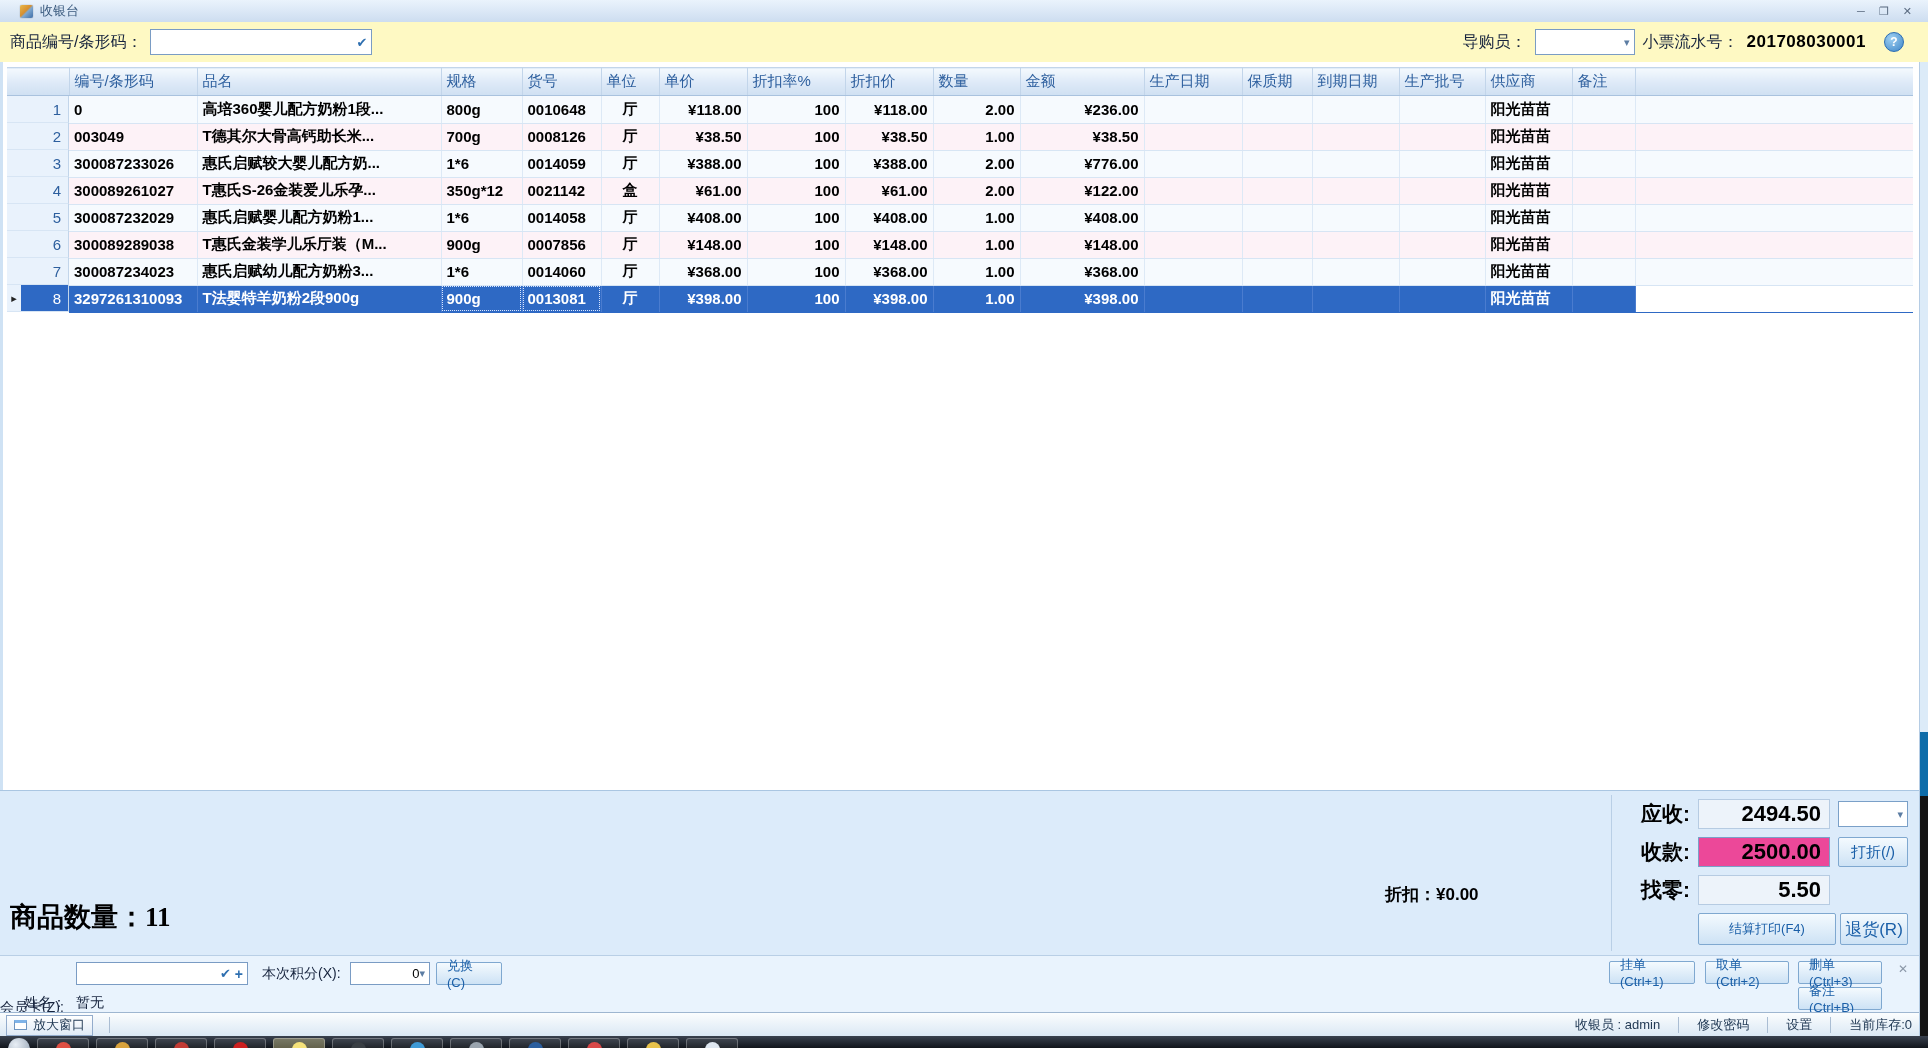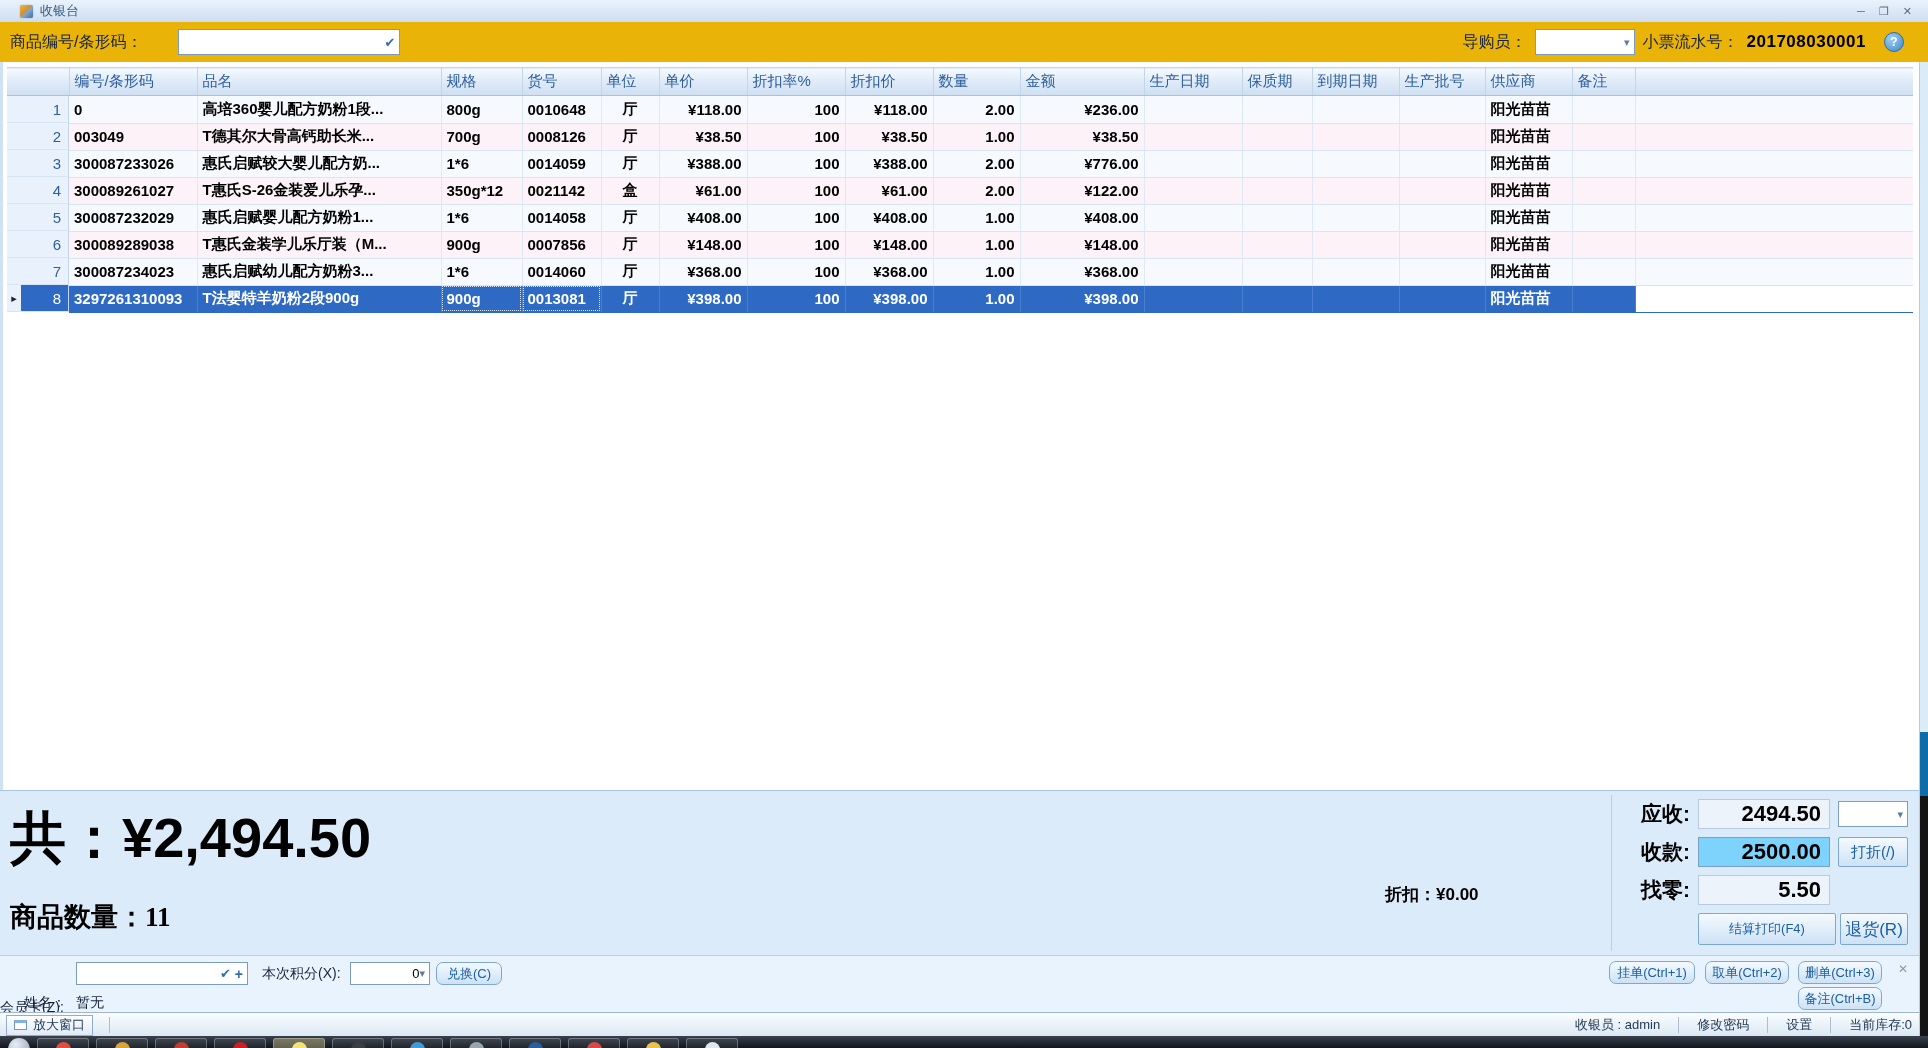--- a/index.html
+++ b/index.html
@@ -14,22 +14,22 @@
   .titlebar{top:0;height:22px;background:linear-gradient(#eaf3fc,#cdddf0);
     border-bottom:1px solid #a9c3de;display:flex;align-items:center;padding:0 16px;}
   .app-icon{width:13px;height:13px;margin:0 7px 0 4px;border-radius:2px;
     background:linear-gradient(135deg,#e8b84b 0%,#d78f2f 45%,#7fa8d0 55%,#3e6ea8 100%);
     box-shadow:0 0 1px #666;}
   .title-text{font-size:13px;color:#3a5a7e;}
   .win-controls{margin-left:auto;display:flex;gap:14px;align-items:center;}
   .win-btn{font-size:11px;color:#5a6b80;line-height:14px;cursor:default;}
 
   
-  .toolbar{top:22px;height:40px;background:#eab308;border-bottom:1px solid #c2d6ec;
-    display:flex;align-items:center;padding:0 10px;font-size:16px;color:#16233d;gap:28px;}
+  .toolbar{top:22px;height:40px;background:#fef9c3;border-bottom:1px solid #c2d6ec;
+    display:flex;align-items:center;padding:0 10px;font-size:16px;color:#16233d;}
   .combo{background:#fff;border:1px solid #7a9cc4;height:26px;display:flex;align-items:center;
     padding:0 4px;box-sizing:border-box;}
   .combo .val{flex:1;font-size:14px;color:#000;}
   .barcode-combo{width:222px;margin-left:8px;}
   .check-glyph{color:#2e6fb0;font-size:13px;font-weight:bold;}
   .caret-glyph{color:#5c7da3;font-size:11px;}
   .toolbar-right{margin-left:auto;display:flex;align-items:center;gap:8px;}
   .guide-combo{width:100px;}
   .receipt-no{font-size:17px;font-weight:bold;color:#000;margin-right:10px;letter-spacing:.5px;}
   .help-icon{width:18px;height:18px;border-radius:50%;border:1px solid #2a6db4;
@@ -70,40 +70,40 @@
   .total{left:10px;top:10px;font-size:56px;font-weight:800;color:#000;position:absolute;white-space:nowrap;}
   .total span{position:static;}
   .qty-line{left:10px;top:108px;font-size:27px;font-weight:800;color:#000;position:absolute;font-family:Liberation Serif, serif;}
   .qty-line span{position:static;}
   .discount-note{left:1385px;top:92px;font-size:17px;font-weight:bold;color:#000;position:absolute;text-align:center;}
   .discount-note span{position:static;}
   .v-divider{left:1611px;top:4px;height:156px;width:1px;background:#b9cfe6;}
   .pay-label{left:1618px;width:72px;text-align:right;font-size:21px;font-weight:800;color:#000;line-height:30px;}
   .pay-box{left:1698px;width:132px;height:30px;border:1px solid #b6cbe2;background:#edf3fa;
     font-size:22px;font-weight:800;text-align:right;line-height:28px;padding-right:8px;box-sizing:border-box;color:#000;}
-  .pay-box.editable{background:#7dd3fc;border-color:#7aa0c8;}
+  .pay-box.editable{background:#ec4899;border-color:#7aa0c8;}
   .lbl-due,.box-due{top:8px;}   .combo-due{left:1838px;top:10px;width:70px;height:26px;}
   .lbl-paid,.box-paid{top:46px;} .btn-dazhe{left:1838px;top:46px;width:70px;height:30px;}
   .lbl-change,.box-change{top:84px;}
   .btn{border:1px solid #7fa8d0;background:linear-gradient(#f4fafe,#cde2f5);color:#1a5fa8;
     display:flex;align-items:center;justify-content:center;border-radius:2px;box-sizing:border-box;cursor:default;}
   .btn-settle{left:1698px;top:122px;width:138px;height:32px;font-size:13px;}
   .btn-return{left:1840px;top:122px;width:68px;height:32px;font-size:17px;}
   .btn-dazhe{font-size:15px;}
   .mini-combo{border:1px solid #7aa0c8;background:#fff;display:flex;align-items:center;
     justify-content:flex-end;padding:0 4px;box-sizing:border-box;}
 
   
   .member{top:955px;height:57px;background:#e9f3fd;border-top:1px solid #b9cfe6;font-size:14px;color:#16233d;}
   .member .abs{position:absolute;}
   .m-combo{left:76px;top:6px;width:172px;height:23px;}
   .m-combo .val{font-size:13px;}
   .m-points{left:350px;top:6px;width:80px;height:23px;}
   .m-points .val{text-align:right;font-size:13px;}
-  .sbtn{height:23px;font-size:13px;padding:0 2px;border-radius:7px;}
+  .sbtn{height:23px;font-size:13px;padding:0 10px;}
   .btn-redeem{left:436px;top:6px;width:66px;}
   .btn-hold{left:1609px;top:5px;width:86px;}
   .btn-retrieve{left:1705px;top:5px;width:84px;}
   .btn-del{left:1798px;top:5px;width:84px;}
   .btn-note{left:1798px;top:31px;width:84px;}
   .m-close{left:1898px;top:6px;font-size:12px;color:#8b98a8;}
   .plus-glyph{color:#2e6fb0;font-weight:bold;font-size:14px;margin-left:4px;}
 
   
   .statusbar{top:1012px;height:24px;background:linear-gradient(#fbfdfe,#d9e7f4);
@@ -389,23 +389,20 @@
           <td class="c-batch"></td>
           <td class="c-supplier">阳光苗苗</td>
           <td class="c-remark"></td>
           <td class="c-filler"></td>
         </tr>
       </tbody>
   </table>
 </div>
 
 <div class="band summary">
-  <div class="total">
-    <span>共：</span><span>¥2,494.50</span>
-  </div>
   <div class="qty-line">
     <span>商品数量：</span><span>11</span>
   </div>
   <div class="discount-note">
     <span>折扣：</span><span>¥0.00</span>
   </div>
   <div class="v-divider"></div>
 
   <div class="pay-label lbl-due">应收:</div>
   <div class="pay-box box-due">2494.50</div>

